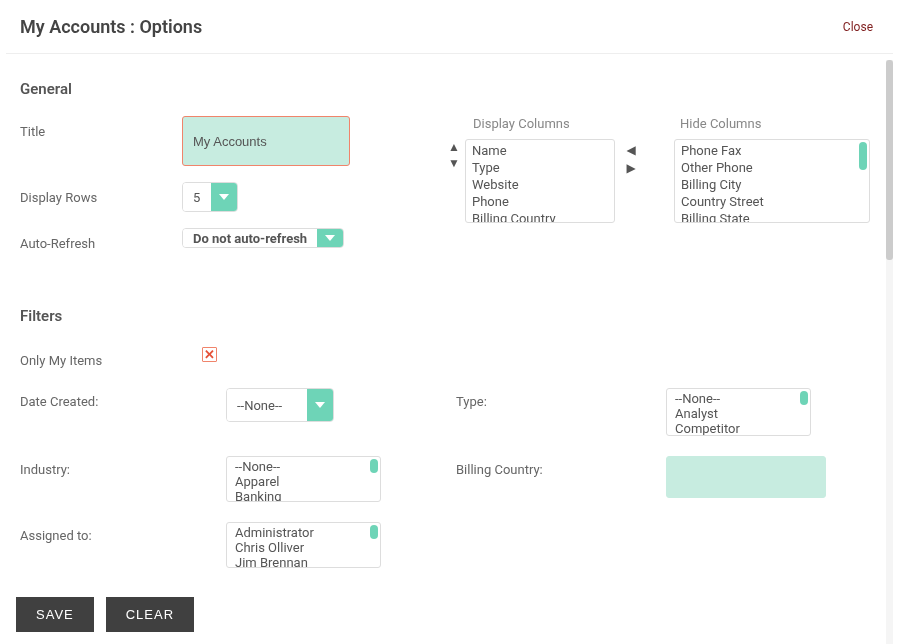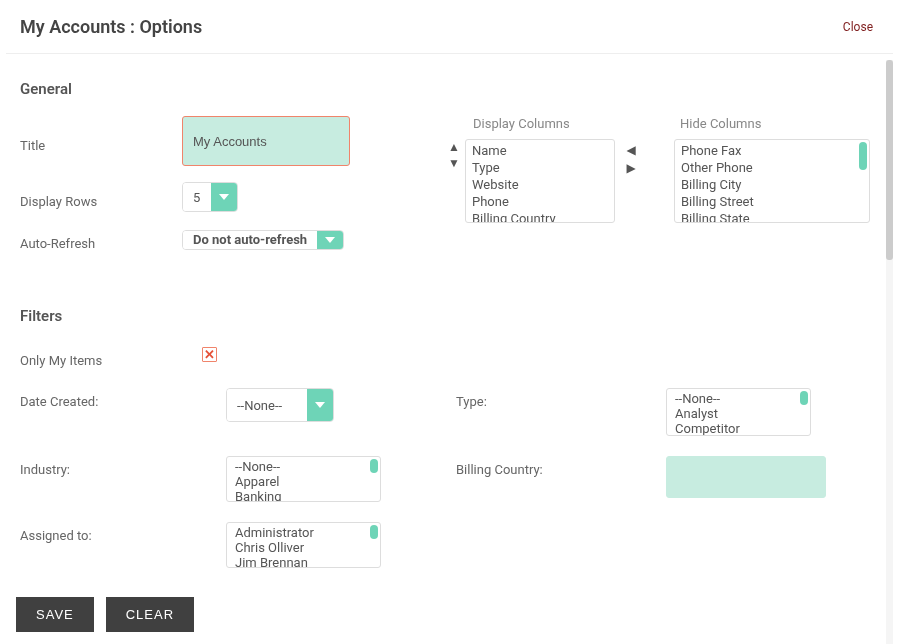--- a/index.html
+++ b/index.html
@@ -44,21 +44,21 @@
     padding: 0 14px 70px 14px;
   }
   .section-title {
     font-size: 15px;
     font-weight: 600;
     color: #555;
     margin: 22px 0 18px 0;
   }
   .row {
     display: flex;
-    align-items: center;
+    align-items: flex-start;
   }
   .general-row { margin-bottom: 16px; }
   .label-col {
     width: 162px;
     font-size: 13px;
     color: #666;
     padding-top: 8px;
   }
   .title-input {
     width: 168px;
@@ -273,21 +273,21 @@
           <span class="btn">▶</span>
         </div>
 
         <div class="col-group">
           <div class="col-header" style="margin-left:6px;">Hide Columns</div>
           <div class="list-box hide">
             <div class="items">
               <div>Phone Fax</div>
               <div>Other Phone</div>
               <div>Billing City</div>
-              <div>Billing Street</div>
+              <div>Country Street</div>
               <div>Billing State</div>
             </div>
             <div class="scrollbar-thumb"></div>
           </div>
         </div>
       </div>
     </div>
 
     <div class="section-title" style="margin-top:40px;">Filters</div>
 

